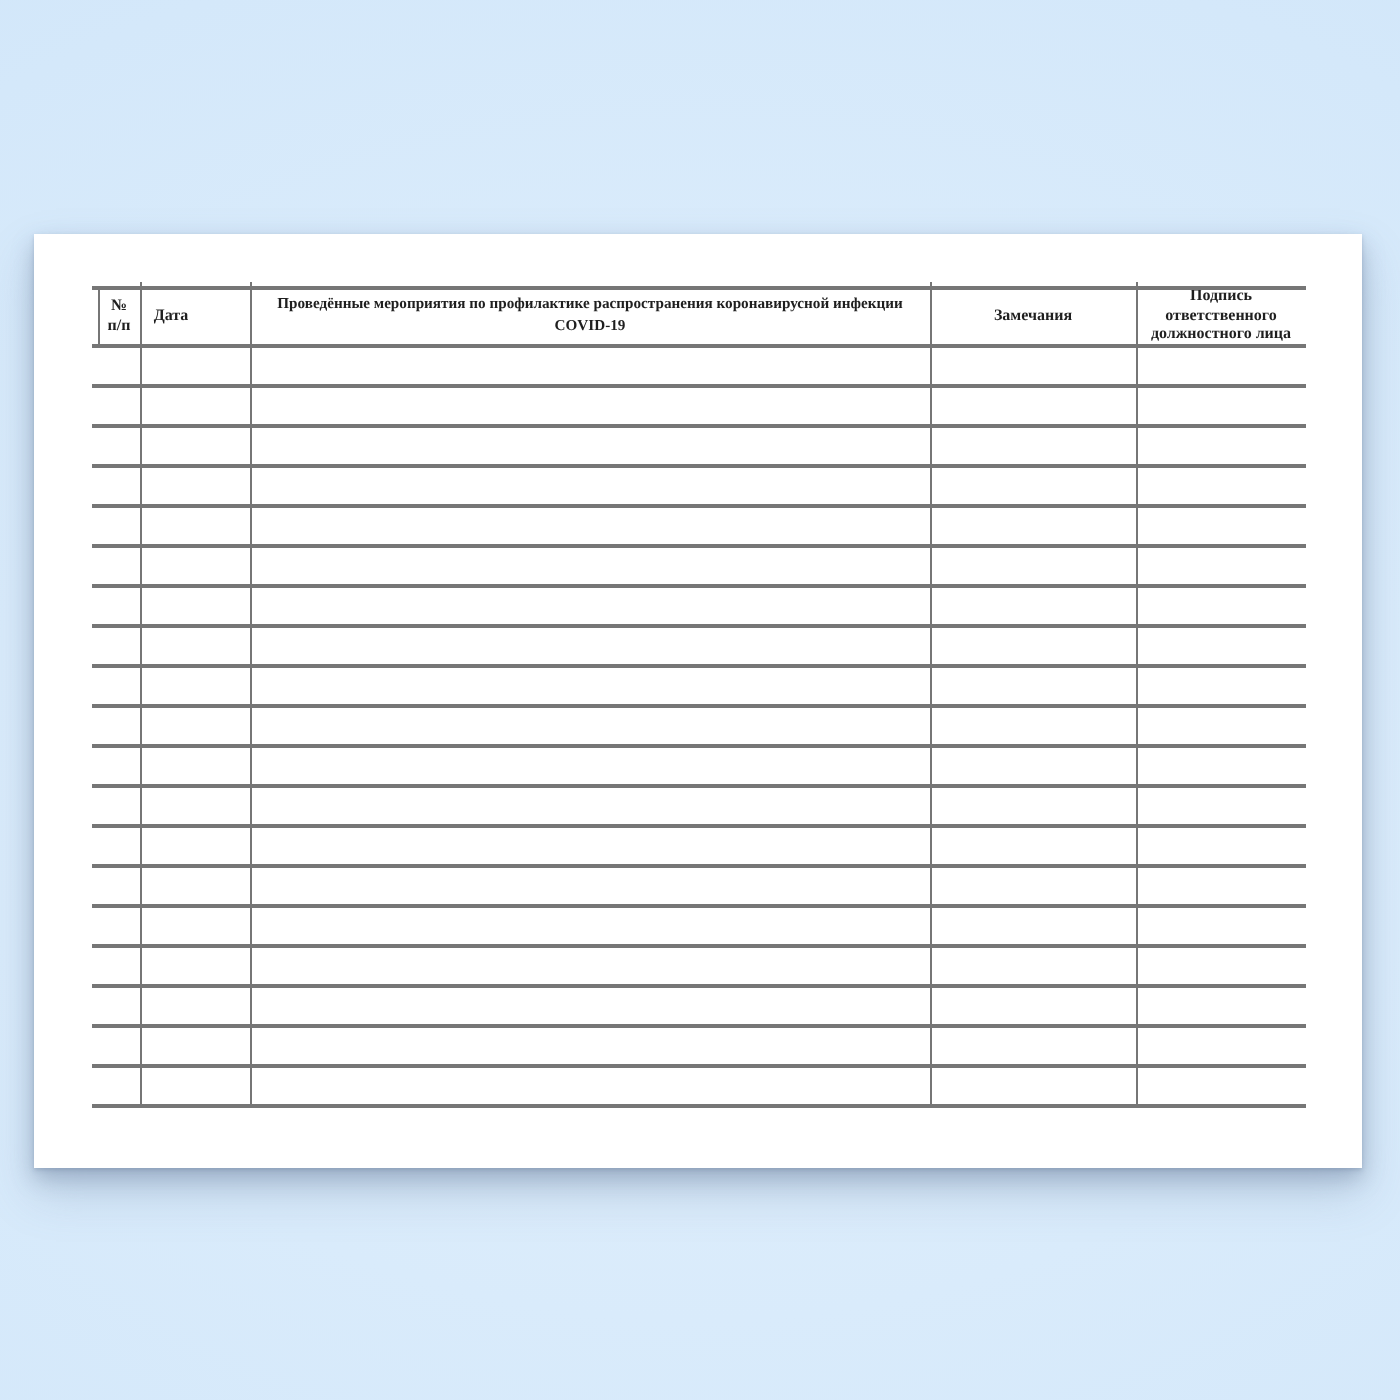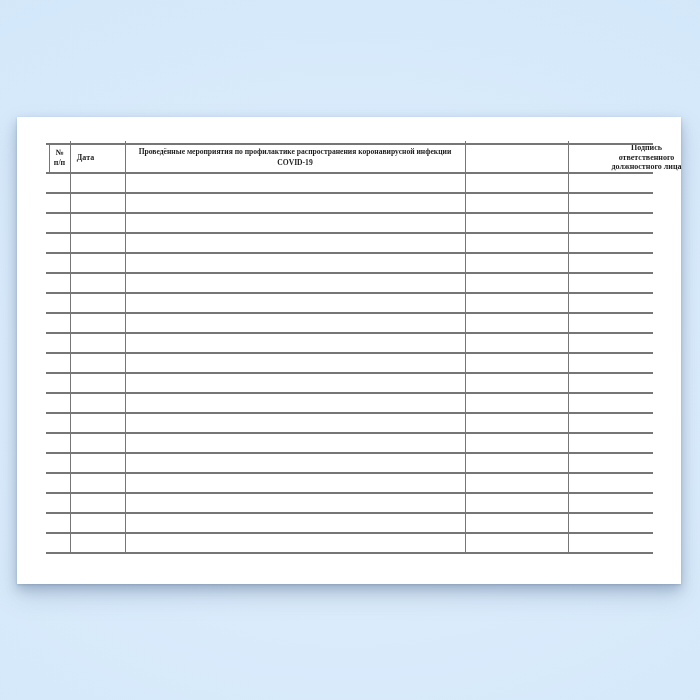--- a/index.html
+++ b/index.html
@@ -30,33 +30,34 @@
     text-align:center;white-space:pre-line;
     font-family:"Liberation Serif","DejaVu Serif",serif;
     font-weight:600;font-size:8px;line-height:9.8px;
     color:var(--text,#1f1f1f);
     overflow:hidden;
   }
   .hc0{left:32px;width:21px;}
   .hc1{left:41px;width:55px;}
   .hc2{left:108px;width:340px;font-size:7.6px;line-height:10.2px;}
   .hc3{left:448px;width:103px;}
-  .hc4{left:551px;width:85px;line-height:9.5px;padding-left:36px;}
+  .hc4{left:551px;width:85px;line-height:9.5px;}
 </style>
 </head>
 <body>
 
 <div class="stage">
   <div class="sheet">
     <div class="grid" id="grid">
       <div class="hcell hc0">№
 п/п</div>
       <div class="hcell hc1">Дата</div>
       <div class="hcell hc2">Проведённые мероприятия по профилактике распространения коронавирусной инфекции
 COVID-19</div>
+      <div class="hcell hc3">Замечания</div>
       <div class="hcell hc4">Подпись
 ответственного
 должностного лица</div>
     <div class="brow" style="left: 29px; top: 55px; width: 607px; height: 20px;"></div>
         <div class="brow" style="left: 29px; top: 75px; width: 607px; height: 20px;"></div>
         <div class="brow" style="left: 29px; top: 95px; width: 607px; height: 20px;"></div>
         <div class="brow" style="left: 29px; top: 115px; width: 607px; height: 20px;"></div>
         <div class="brow" style="left: 29px; top: 135px; width: 607px; height: 20px;"></div>
         <div class="brow" style="left: 29px; top: 155px; width: 607px; height: 20px;"></div>
         <div class="brow" style="left: 29px; top: 175px; width: 607px; height: 20px;"></div>

